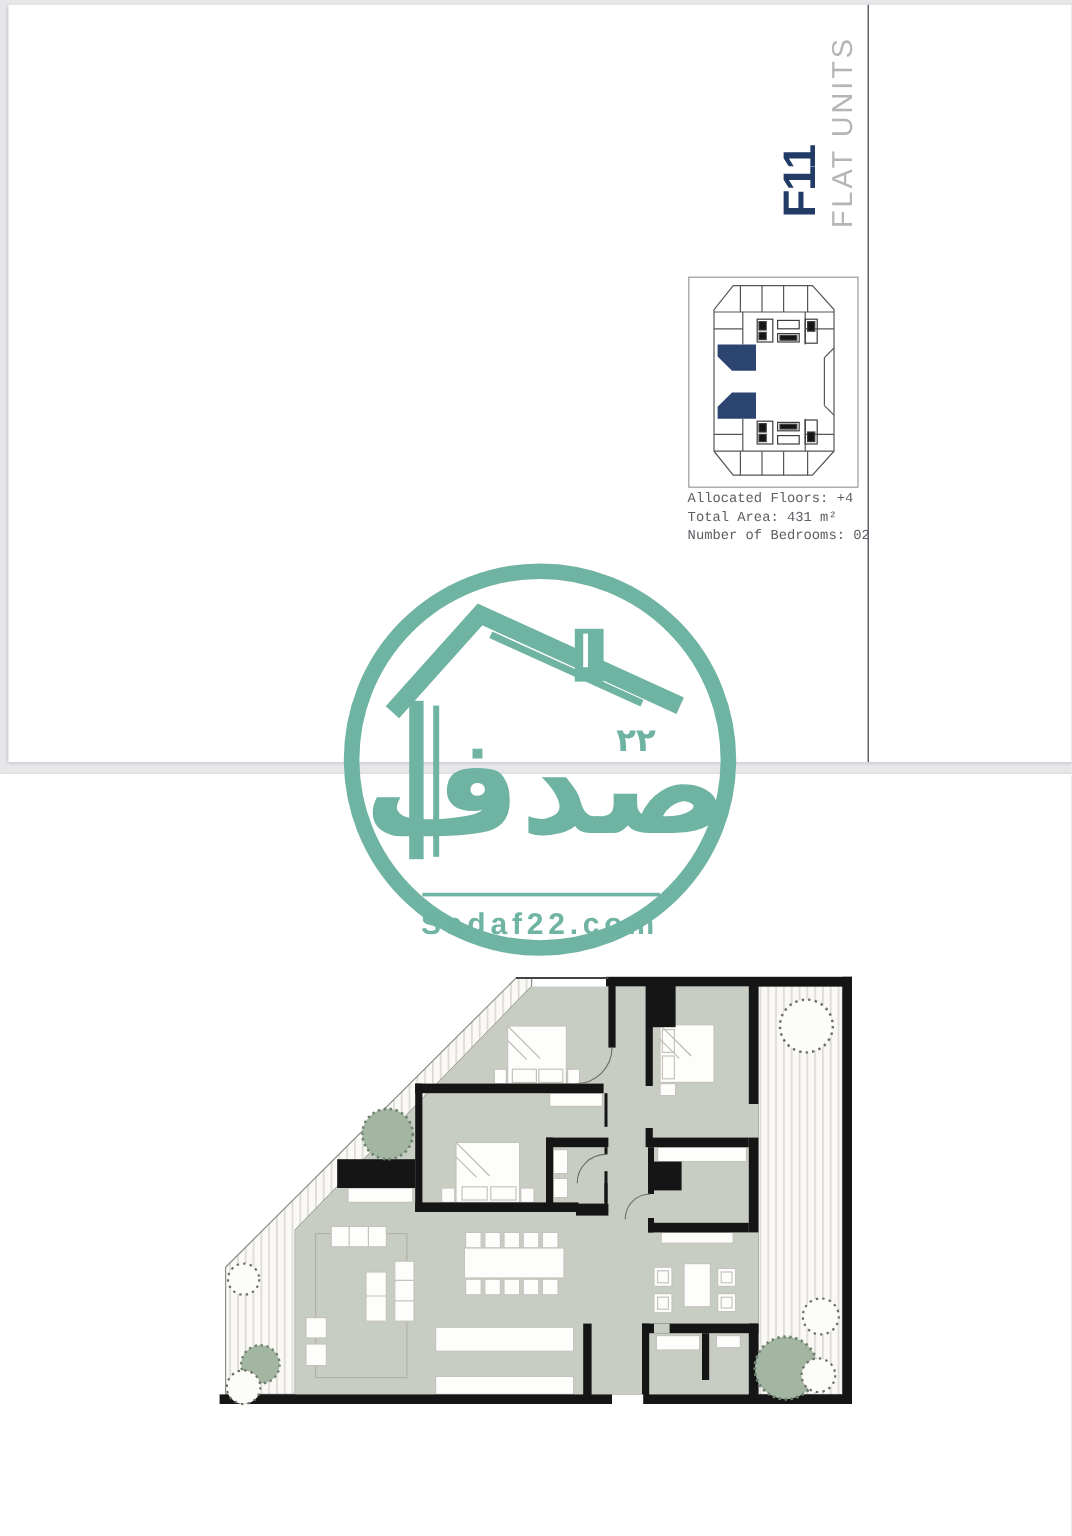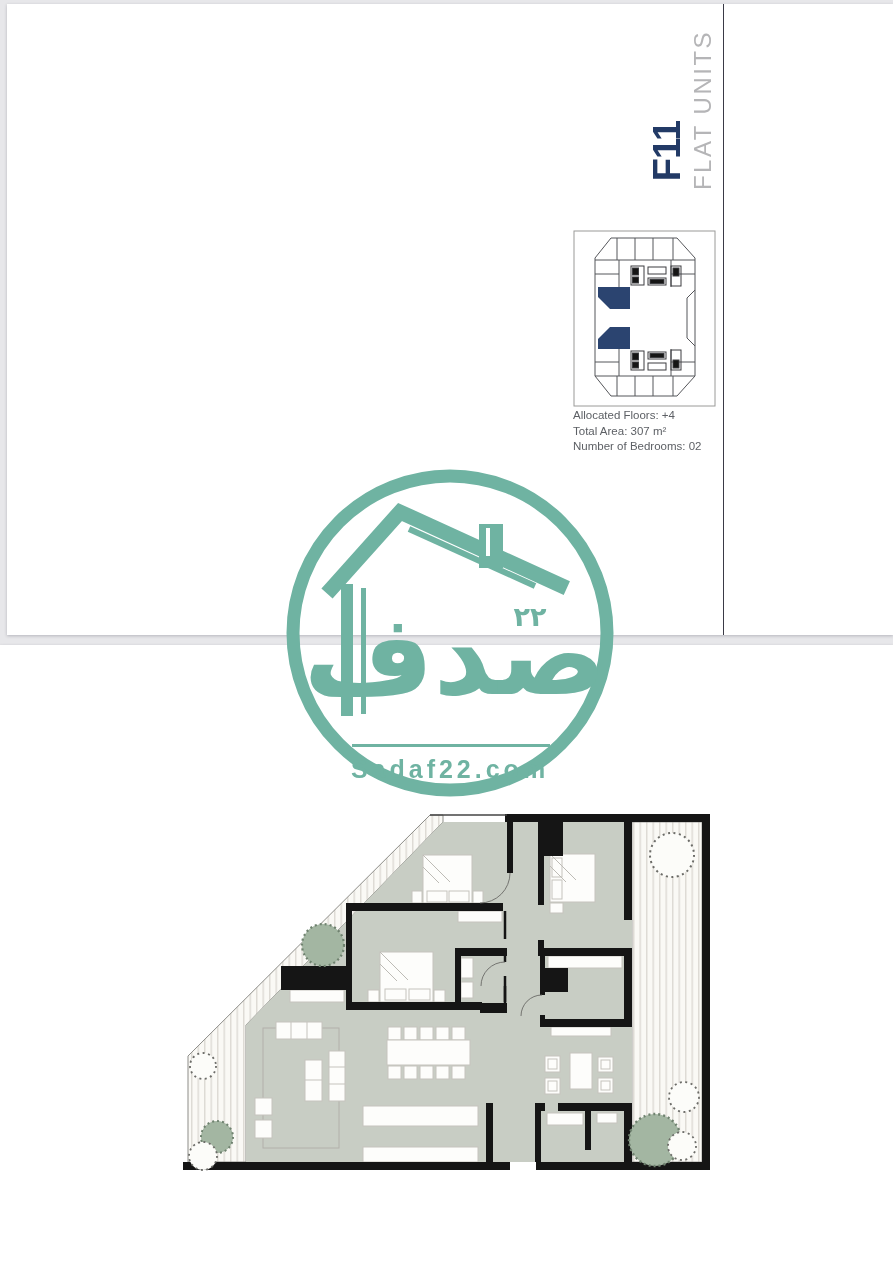--- a/index.html
+++ b/index.html
@@ -19,21 +19,21 @@
     font-size:38px;font-weight:bold;letter-spacing:-1px;color:#223a66;
   }
   .unit-type{
     position:absolute;left:612px;top:92px;width:168px;height:28px;
     transform:rotate(-90deg);
     display:flex;align-items:center;justify-content:center;
     font-size:24px;font-weight:normal;letter-spacing:2.5px;color:#b5b5b7;
     white-space:nowrap;
   }
   .keyplan{position:absolute;left:566px;top:226px;}
-  .specs{position:absolute;left:566px;top:404px;color:#5d6065;font-size:11.5px;line-height:15.5px;}
+  .specs{position:absolute;left:566px;top:404px;color:#5d6065;font-size:11.5px;line-height:15.5px;font-family:Liberation Mono, monospace;}
   .logo{position:absolute;left:283px;top:466px;width:334px;height:334px;z-index:9;}
   .floorplan{position:absolute;left:178px;top:161px;}
 </style>
 </head>
 <body>
 
 <div class="page page1">
   <div class="divider"></div>
 
   <div class="unit-code">F11</div>
@@ -86,21 +86,21 @@
       <rect x="100" y="130" width="6" height="8" fill="#151515"></rect>
       <rect x="77" y="123.5" width="14" height="4" fill="#151515"></rect>
     </g>
 
     <polygon points="25,57 57,57 57,79 37,79 25,67" fill="#2b4470"></polygon>
     <polygon points="25,119 25,109 37,97 57,97 57,119" fill="#2b4470"></polygon>
   </svg>
 
   <div class="specs">
     <div>Allocated Floors: +4</div>
-    <div>Total Area: 307 m²</div>
+    <div>Total Area: 431 m²</div>
     <div>Number of Bedrooms: 02</div>
   </div>
 </div>
 
 <div class="page page2">
   <svg class="floorplan" width="540" height="370" viewBox="0 0 540 370">
     <defs>
       <pattern id="vstripe" width="6.5" height="10" patternUnits="userSpaceOnUse">
         <rect width="6.5" height="10" fill="#faf9f5"></rect>
         <line x1="0.75" y1="0" x2="0.75" y2="10" stroke="#d8d5ce" stroke-width="1.2"></line>

